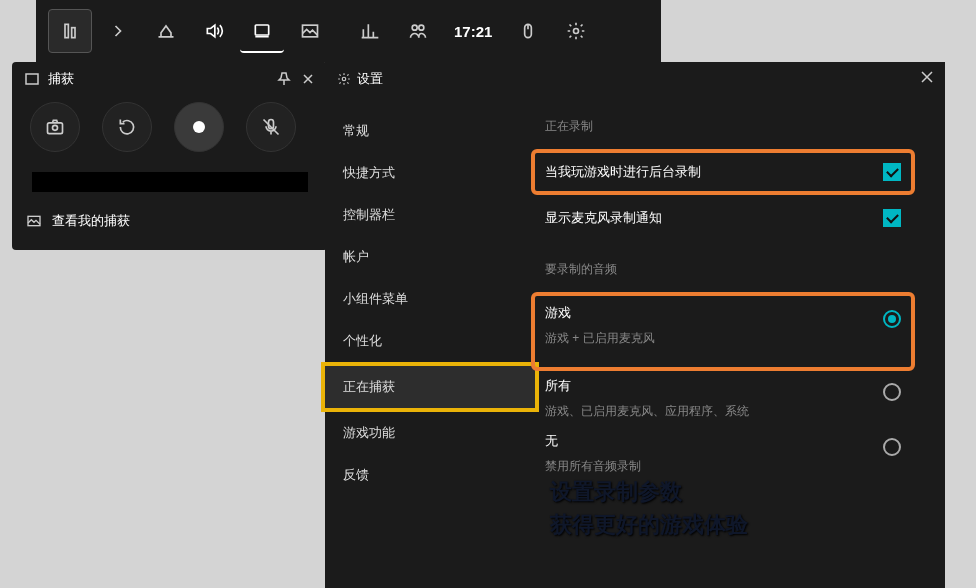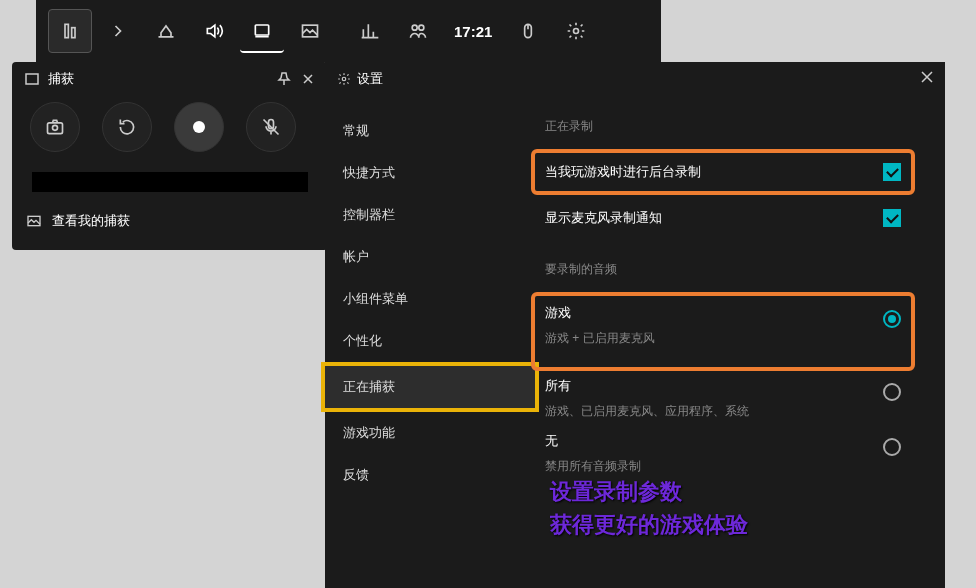--- a/index.html
+++ b/index.html
@@ -177,21 +177,21 @@
   border: 4px solid #ed7d31;
   border-radius: 6px;
   padding: 6px 10px;
   margin: 4px -14px;
 }
 .opt-group { margin-bottom: 8px; padding: 2px 0; }
 .opt-title { font-size: 13px; padding-bottom: 6px; }
 .opt-sub { font-size: 12px; color: #888; }
 .annotation {
   position: absolute;
-  color: #6d28d9;
+  color: #0f172a;
   font-size: 22px;
   font-weight: 700;
   line-height: 1.5;
   text-shadow: 1px 1px 2px #000;
 }
 </style>
 </head>
 <body>
 
 <div class="topbar">

